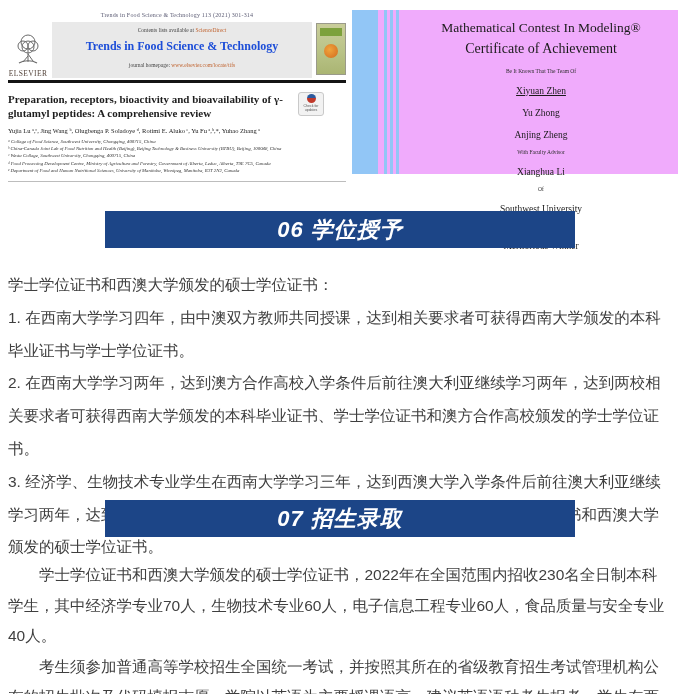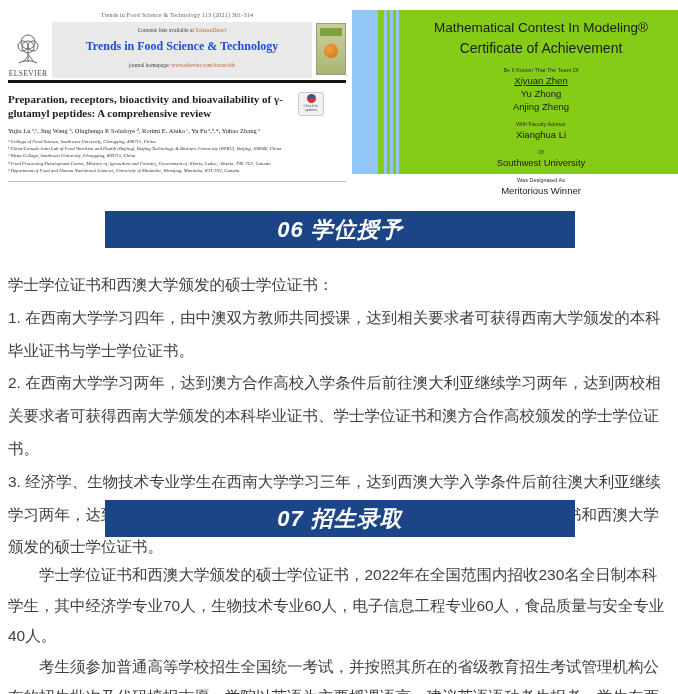--- a/index.html
+++ b/index.html
@@ -30,30 +30,30 @@
   .affiliations{margin-top:4px;font-size:4.8px;font-style:italic;color:#333;line-height:1.55;}
   .bottom-rule{height:1px;background:#bdbdbd;margin-top:6px;}
   .update-badge{position:absolute;right:22px;top:80px;width:24px;height:21px;background:#f2f2f2;
                 border:1px solid #c9c9c9;border-radius:3px;text-align:center;padding-top:1px;
                 font-family:"Liberation Sans",sans-serif;}
   .update-circle{width:9px;height:9px;border-radius:50%;margin:0 auto;
                  background:linear-gradient(180deg,#2d5a9e 42%,#c0392b 42%);}
   .update-text{font-size:3.5px;color:#555;line-height:1.2;margin-top:1px;}
 
   
-  .certificate{position:absolute;left:352px;top:10px;width:326px;height:164px;background:#84cc16;
-               font-family:Liberation Sans, sans-serif;color:#1b1b1b;}
+  .certificate{position:absolute;left:352px;top:10px;width:326px;height:164px;background:#f0abfc;
+               font-family:Liberation Serif, serif;color:#1b1b1b;}
   .stripe-band{position:absolute;left:0;top:0;bottom:0;width:26px;background:#92c6f6;}
   .stripe-thin{position:absolute;top:0;bottom:0;width:3px;background:#92c6f6;}
   .stripe-thin.s1{left:32px;} .stripe-thin.s2{left:38px;} .stripe-thin.s3{left:44px;}
   .cert-content{position:absolute;left:58px;right:6px;top:10px;text-align:center;}
   .cert-title{font-size:13.5px;}
   .cert-subtitle{font-size:14px;margin-top:5px;}
   .cert-small{font-size:5.5px;color:#2e2e2e;margin-top:11px;}
-  .cert-name{font-size:9.5px;margin-top:2px;}
+  .cert-name{font-size:9.5px;margin-top:12px;}
   .cert-name.underlined{text-decoration:underline;}
   .cert-small.tight{margin-top:9px;}
 
   
   .banner{position:absolute;left:105px;width:470px;height:37px;background:#1c4587;
           color:#ffffff;font-weight:bold;font-style:italic;font-size:22px;
           display:flex;align-items:center;justify-content:center;letter-spacing:1px;}
   .banner.b06{top:211px;} .banner.b07{top:500px;}
 
   

